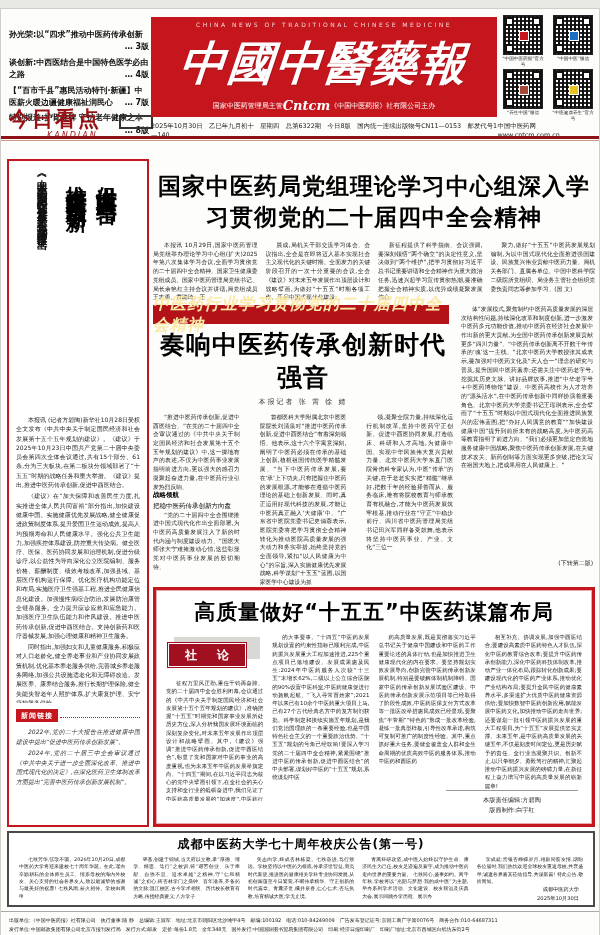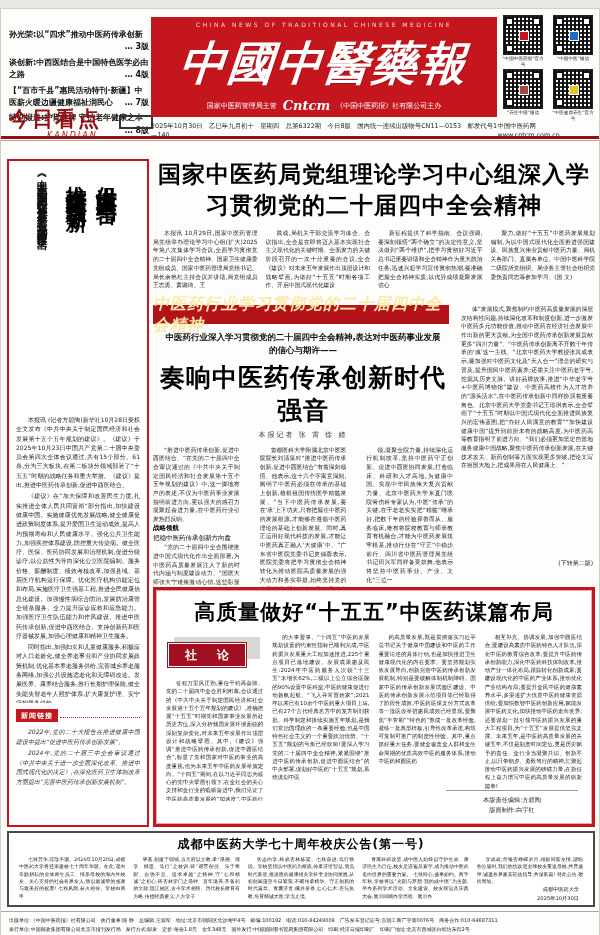--- a/index.html
+++ b/index.html
@@ -17,21 +17,21 @@
   #today .cn{font-size:21px;font-weight:900;color:#9a0f14;letter-spacing:2px;font-family:"DejaVu Serif","Liberation Serif",serif;}
   #today .py{font-size:8px;font-style:italic;color:#9a0f14;letter-spacing:2px;margin-left:38px;margin-top:-2px;}
   #today .bracket{position:absolute;right:-4px;top:10px;width:34px;height:14px;border:2px solid #333;background:transparent;}
   
   #masthead{position:absolute;left:150px;top:8px;width:346px;height:100px;background:#c5161d;
             display:flex;flex-direction:column;align-items:center;justify-content:space-between;
             padding:4px 6px;}
   #mh-en{font-size:6px;letter-spacing:2.5px;color:#f6d9d8;}
   #mh-title{font-size:46px;font-weight:900;color:#fff;font-family:"DejaVu Serif","Liberation Serif",serif;
             font-style:italic;transform:skewX(-5deg);letter-spacing:2px;line-height:1;text-shadow:1px 1px 0 rgba(0,0,0,.15);}
-  #mh-org{font-size:7px;color:#fff;display:flex;align-items:center;gap:6px;}
+  #mh-org{font-size:7px;color:#fff;display:flex;align-items:center;}
   #mh-org .logo{font-family:"DejaVu Serif","Liberation Serif",serif;font-style:italic;font-weight:bold;font-size:13px;}
   
   #qrs{position:absolute;left:500px;top:6px;width:94px;display:flex;flex-wrap:wrap;justify-content:space-between;}
   .qrcell{width:44px;text-align:center;margin-bottom:2px;}
   .qr{position:relative;width:40px;height:40px;margin:0 auto;border:1px solid #222;
       background:
         repeating-linear-gradient(0deg,rgba(17,17,17,.9) 0 2px,transparent 2px 4px),
         repeating-linear-gradient(90deg,#111 0 2px,#fff 2px 4px);}
   .qr .fm{position:absolute;width:9px;height:9px;border:2px solid #111;background:#fff;}
   .fm.tl{left:1px;top:1px}.fm.tr{right:1px;top:1px}.fm.bl{left:1px;bottom:1px}
@@ -52,21 +52,21 @@
            font-family:"DejaVu Sans","Liberation Sans",sans-serif;}
   #leftbody{margin-top:8px;height:288px;overflow:hidden;font-size:6px;line-height:1.55;text-align:justify;color:#222;}
   #leftbody p{margin:0 0 2px 0;text-indent:12px;}
   #newslink{margin-top:6px;}
   #nl-head{display:flex;align-items:center;gap:2px;}
   #nl-label{background:#c5161d;color:#fff;font-size:7px;font-weight:bold;padding:1.5px 5px;letter-spacing:1px;}
   #nl-dots{flex:1;border-bottom:1.5px dotted #c5161d;height:4px;}
   #nl-body{margin-top:5px;font-size:6px;line-height:1.6;color:#333;font-style:italic;text-align:justify;overflow:hidden;height:92px;}
   #nl-body p{margin:0 0 2px 0;text-indent:12px;}
   
-  #toparticle{position:absolute;left:152px;top:150px;width:442px;}
+  #toparticle{position:absolute;left:152px;top:162px;width:442px;}
   #ta-head{font-size:23px;font-weight:900;text-align:center;line-height:1.35;color:#000;letter-spacing:1px;}
   .colrow{display:flex;gap:8px;margin-top:8px;}
   .tcol{flex:1;font-size:5.8px;line-height:1.5;text-align:justify;color:#222;overflow:hidden;}
   #toparticle .tcol{height:64px;}
   .tcol p{margin:0;text-indent:11px;}
   
   #feature{position:absolute;left:152px;top:296px;width:442px;display:flex;gap:8px;}
   #f-main{width:300px;}
   #f-banner{width:296px;height:19px;background:#b31218;color:#fbe9a8;font-size:16px;font-weight:900;
             font-style:italic;letter-spacing:1px;display:flex;align-items:center;justify-content:center;}
@@ -237,21 +237,20 @@
         </div>
       <div class="tcol">
           <p>聚力,做好“十五五”中医药发展规划编制,为以中国式现代化全面推进强国建设、民族复兴伟业贡献中医药力量。局机关各部门、直属各单位、中国中医科学院二级院所党组织、局业务主管社会组织党委负责同志等参加学习。(国 文)</p>
         </div>
     </div>
   </div>
 
   <div id="feature">
     <div id="f-main">
       <div id="f-banner">中医药行业学习贯彻党的二十届四中全会精神</div>
-      <div id="f-kicker">中医药行业深入学习贯彻党的二十届四中全会精神,表达对中医药事业发展的信心与期许——</div>
       <div id="f-head">奏响中医药传承创新时代强音</div>
       <div id="f-byline">本报记者 张 霄 徐 婧</div>
       <div id="f-cols">
         <div class="fcol">
           <p>“推进中医药传承创新,促进中西医结合。”在党的二十届四中全会审议通过的《中共中央关于制定国民经济和社会发展第十五个五年规划的建议》中,这一掷地有声的表述,不仅为中医药事业发展指明前进方向,更以强大的感召力凝聚起奋进力量,在中医药行业引发热烈反响。</p>
           <p class="subhead">
             <span class="sh1">战略领航</span>
             <span class="sh2">把稳中医药传承创新方向盘</span>
           </p>
           <p>“党的二十届四中全会围绕推进中国式现代化作出全面部署,为中医药高质量发展注入了新的时代内涵与制度建设动力。”国医大师张大宁难掩激动心情,这些彰显党对中医药事业发展的殷切期待。</p>

